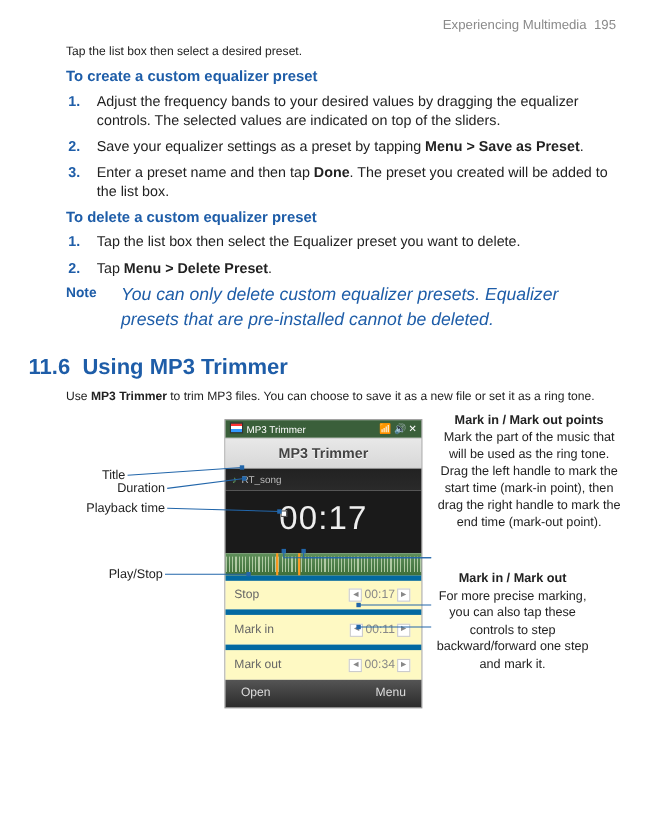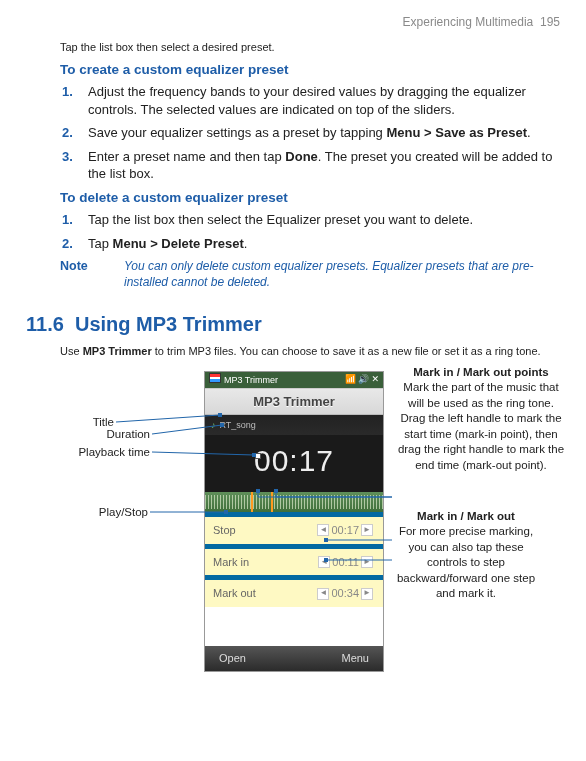--- a/index.html
+++ b/index.html
@@ -36,23 +36,23 @@
   .body-text { font-size: 11px; margin-bottom: 6px; }
   ol.steps { list-style: none; padding-left: 20px; }
   ol.steps li { position: relative; margin: 4px 0 6px 0; padding-left: 8px; }
   ol.steps li .num {
     position: absolute;
     left: -18px;
     top: 0;
     color: var(--blue);
     font-weight: bold;
   }
-  .note-row { display: flex; gap: 28px; margin: 6px 0 0 0; }
+  .note-row { display: flex; gap: 14px; margin: 6px 0 0 0; }
   .note-label { color: var(--blue); font-weight: bold; min-width: 36px; font-size: 12.5px; }
-  .note-text { color: var(--blue); font-style: italic; font-size: 12px; flex: 1; }
+  .note-text { color: var(--blue); font-style: italic; font-size: 16px; flex: 1; }
   h2.section {
     color: var(--blue);
     font-size: 20px;
     font-weight: bold;
     margin: 20px 0 6px 0;
   }
   strong { font-weight: bold; }
 
   
   .diagram-area {
@@ -171,21 +171,20 @@
     margin: 0 2px;
     background: #fff;
   }
   .softkeys {
     display: flex;
     justify-content: space-between;
     background: linear-gradient(#555,#2b2b2b);
     color: #ddd;
     font-size: 11px;
     padding: 5px 14px;
-    margin-top: 39px;
   }
 
   
   .lbl {
     position: absolute;
     font-size: 11.5px;
     color: #222;
   }
   .lbl-left { text-align: right; }
   .lbl-right { width: 170px; text-align: center; }

